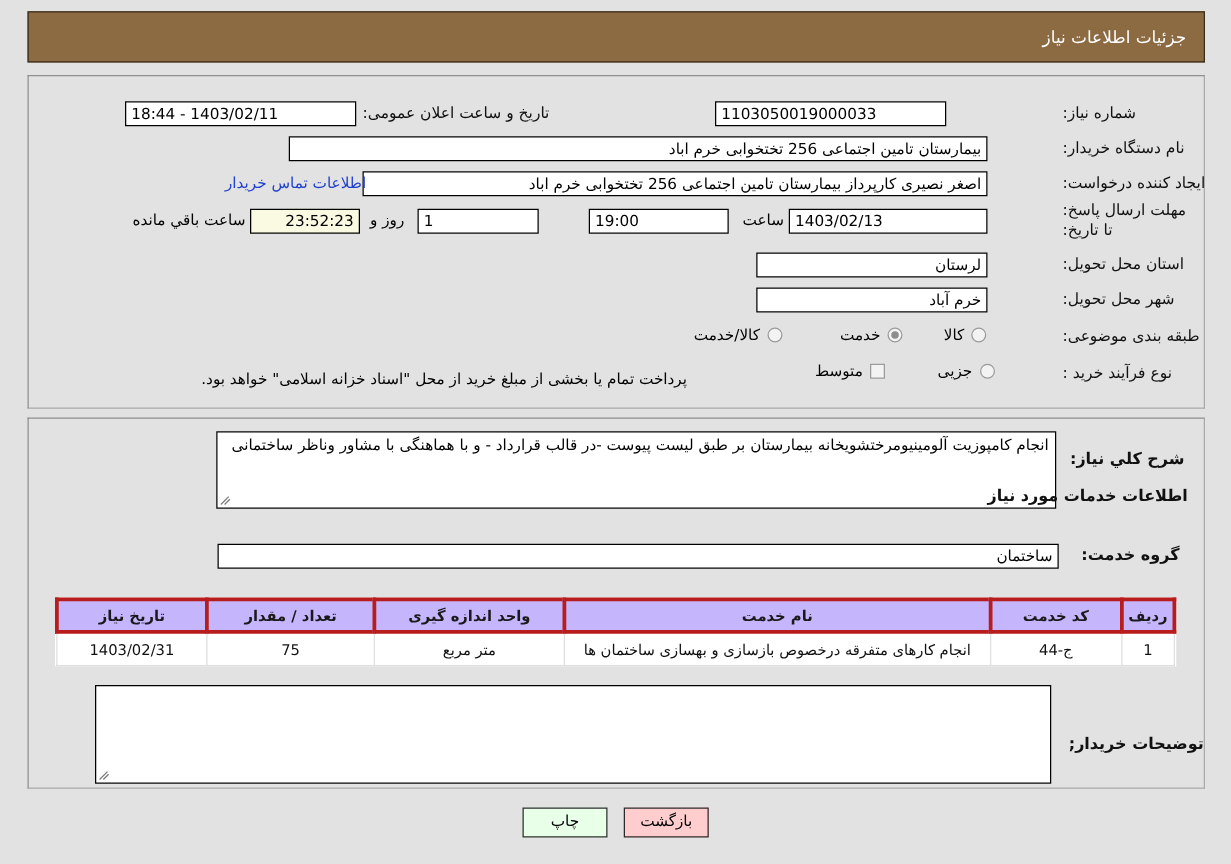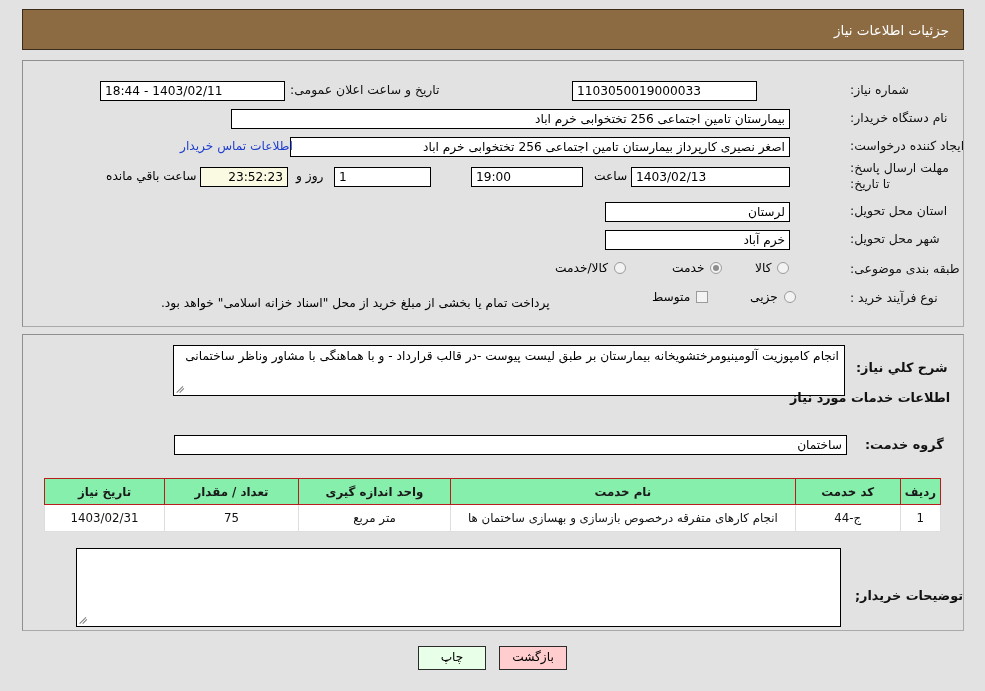--- a/index.html
+++ b/index.html
@@ -160,22 +160,22 @@
   .dtable {
     position: absolute;
     left: 44px; top: 478px;
     width: 897px;
     border-collapse: collapse;
     font-size: 11.6px;
     background: #fff;
     border: 1px solid #b9b9b9;
   }
   .dtable th {
-    background: #86efac;
-    border: 1px solid #b91c1c;
+    background: #c4b5fd;
+    border: 3px solid #b91c1c;
     height: 26px;
     font-weight: bold;
     font-size: 11.8px;
     color: #1a1a1a;
     text-align: center;
     padding: 0 4px;
   }
   .dtable td {
     border: 1px solid #dedede;
     border-top: 1px solid #cfcfcf;
@@ -328,21 +328,21 @@
   </div>
   <div class="opt" style="position:absolute; left:652px; top:290px;">
     <span class="chk"></span>
     <span class="t">متوسط</span>
   </div>
   <span class="inline-txt" style="position:absolute; left:113px; top:296px;margin-left:48px;">پرداخت تمام یا بخشی از مبلغ خرید از محل "اسناد خزانه اسلامی" خواهد بود.</span>
 
   <div class="panel" id="panel-desc"></div>
 
   <div class="sec-head" style="left:856px; top:360px;">شرح کلي نياز:</div>
-  <div class="ta" style="position:absolute; left:173px; top:345px; width:672px; height:51px;">انجام کامپوزیت آلومینیومرختشویخانه بیمارستان بر طبق لیست پیوست -در قالب قرارداد - و با هماهنگی با مشاور وناظر ساختمانی<span class="grip">
+  <div class="ta" style="position:absolute; left:173px; top:345px; width:672px; height:62px;">انجام کامپوزیت آلومینیومرختشویخانه بیمارستان بر طبق لیست پیوست -در قالب قرارداد - و با هماهنگی با مشاور وناظر ساختمانی<span class="grip">
         <i></i>
         <i></i>
       </span></div>
 
   <div class="sec-head" style="left:790px; top:390px;">اطلاعات خدمات مورد نیاز</div>
 
   <div class="sec-head" style="left:865px; top:437px;">گروه خدمت:</div>
   <div class="fld right" style="position:absolute; left:174px; top:435px; width:673px;">ساختمان</div>
 
   <table class="dtable">

